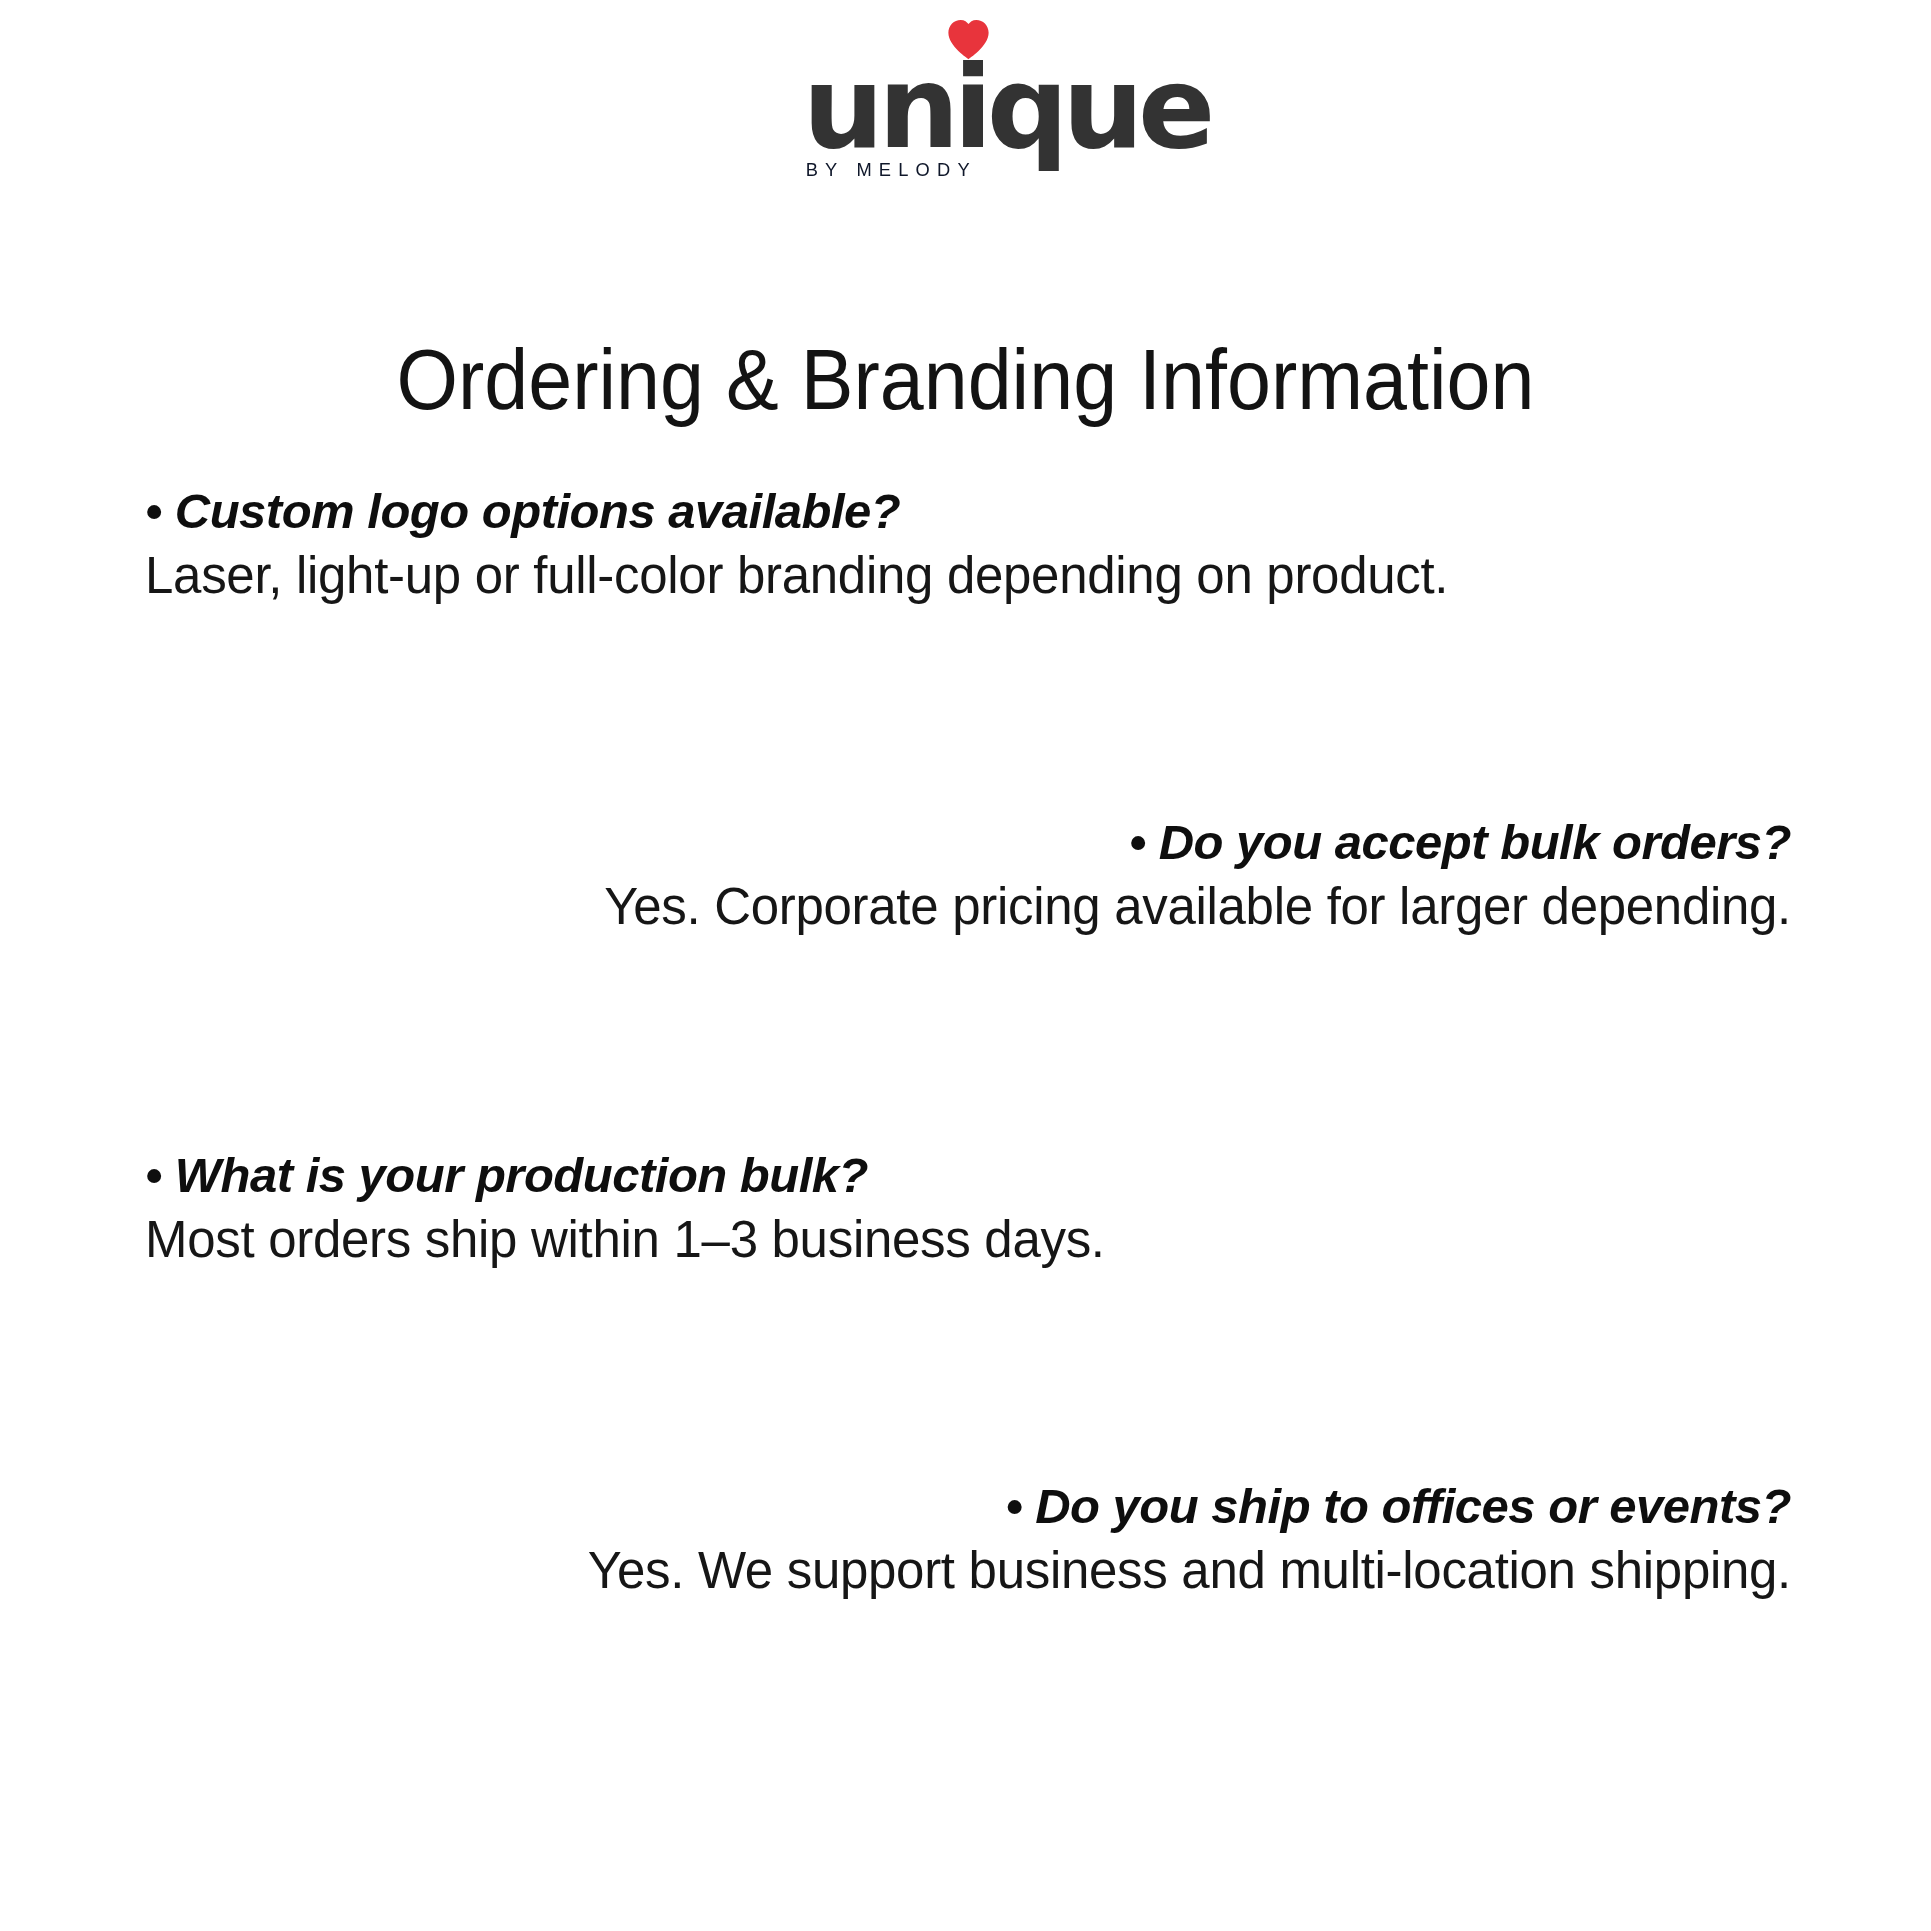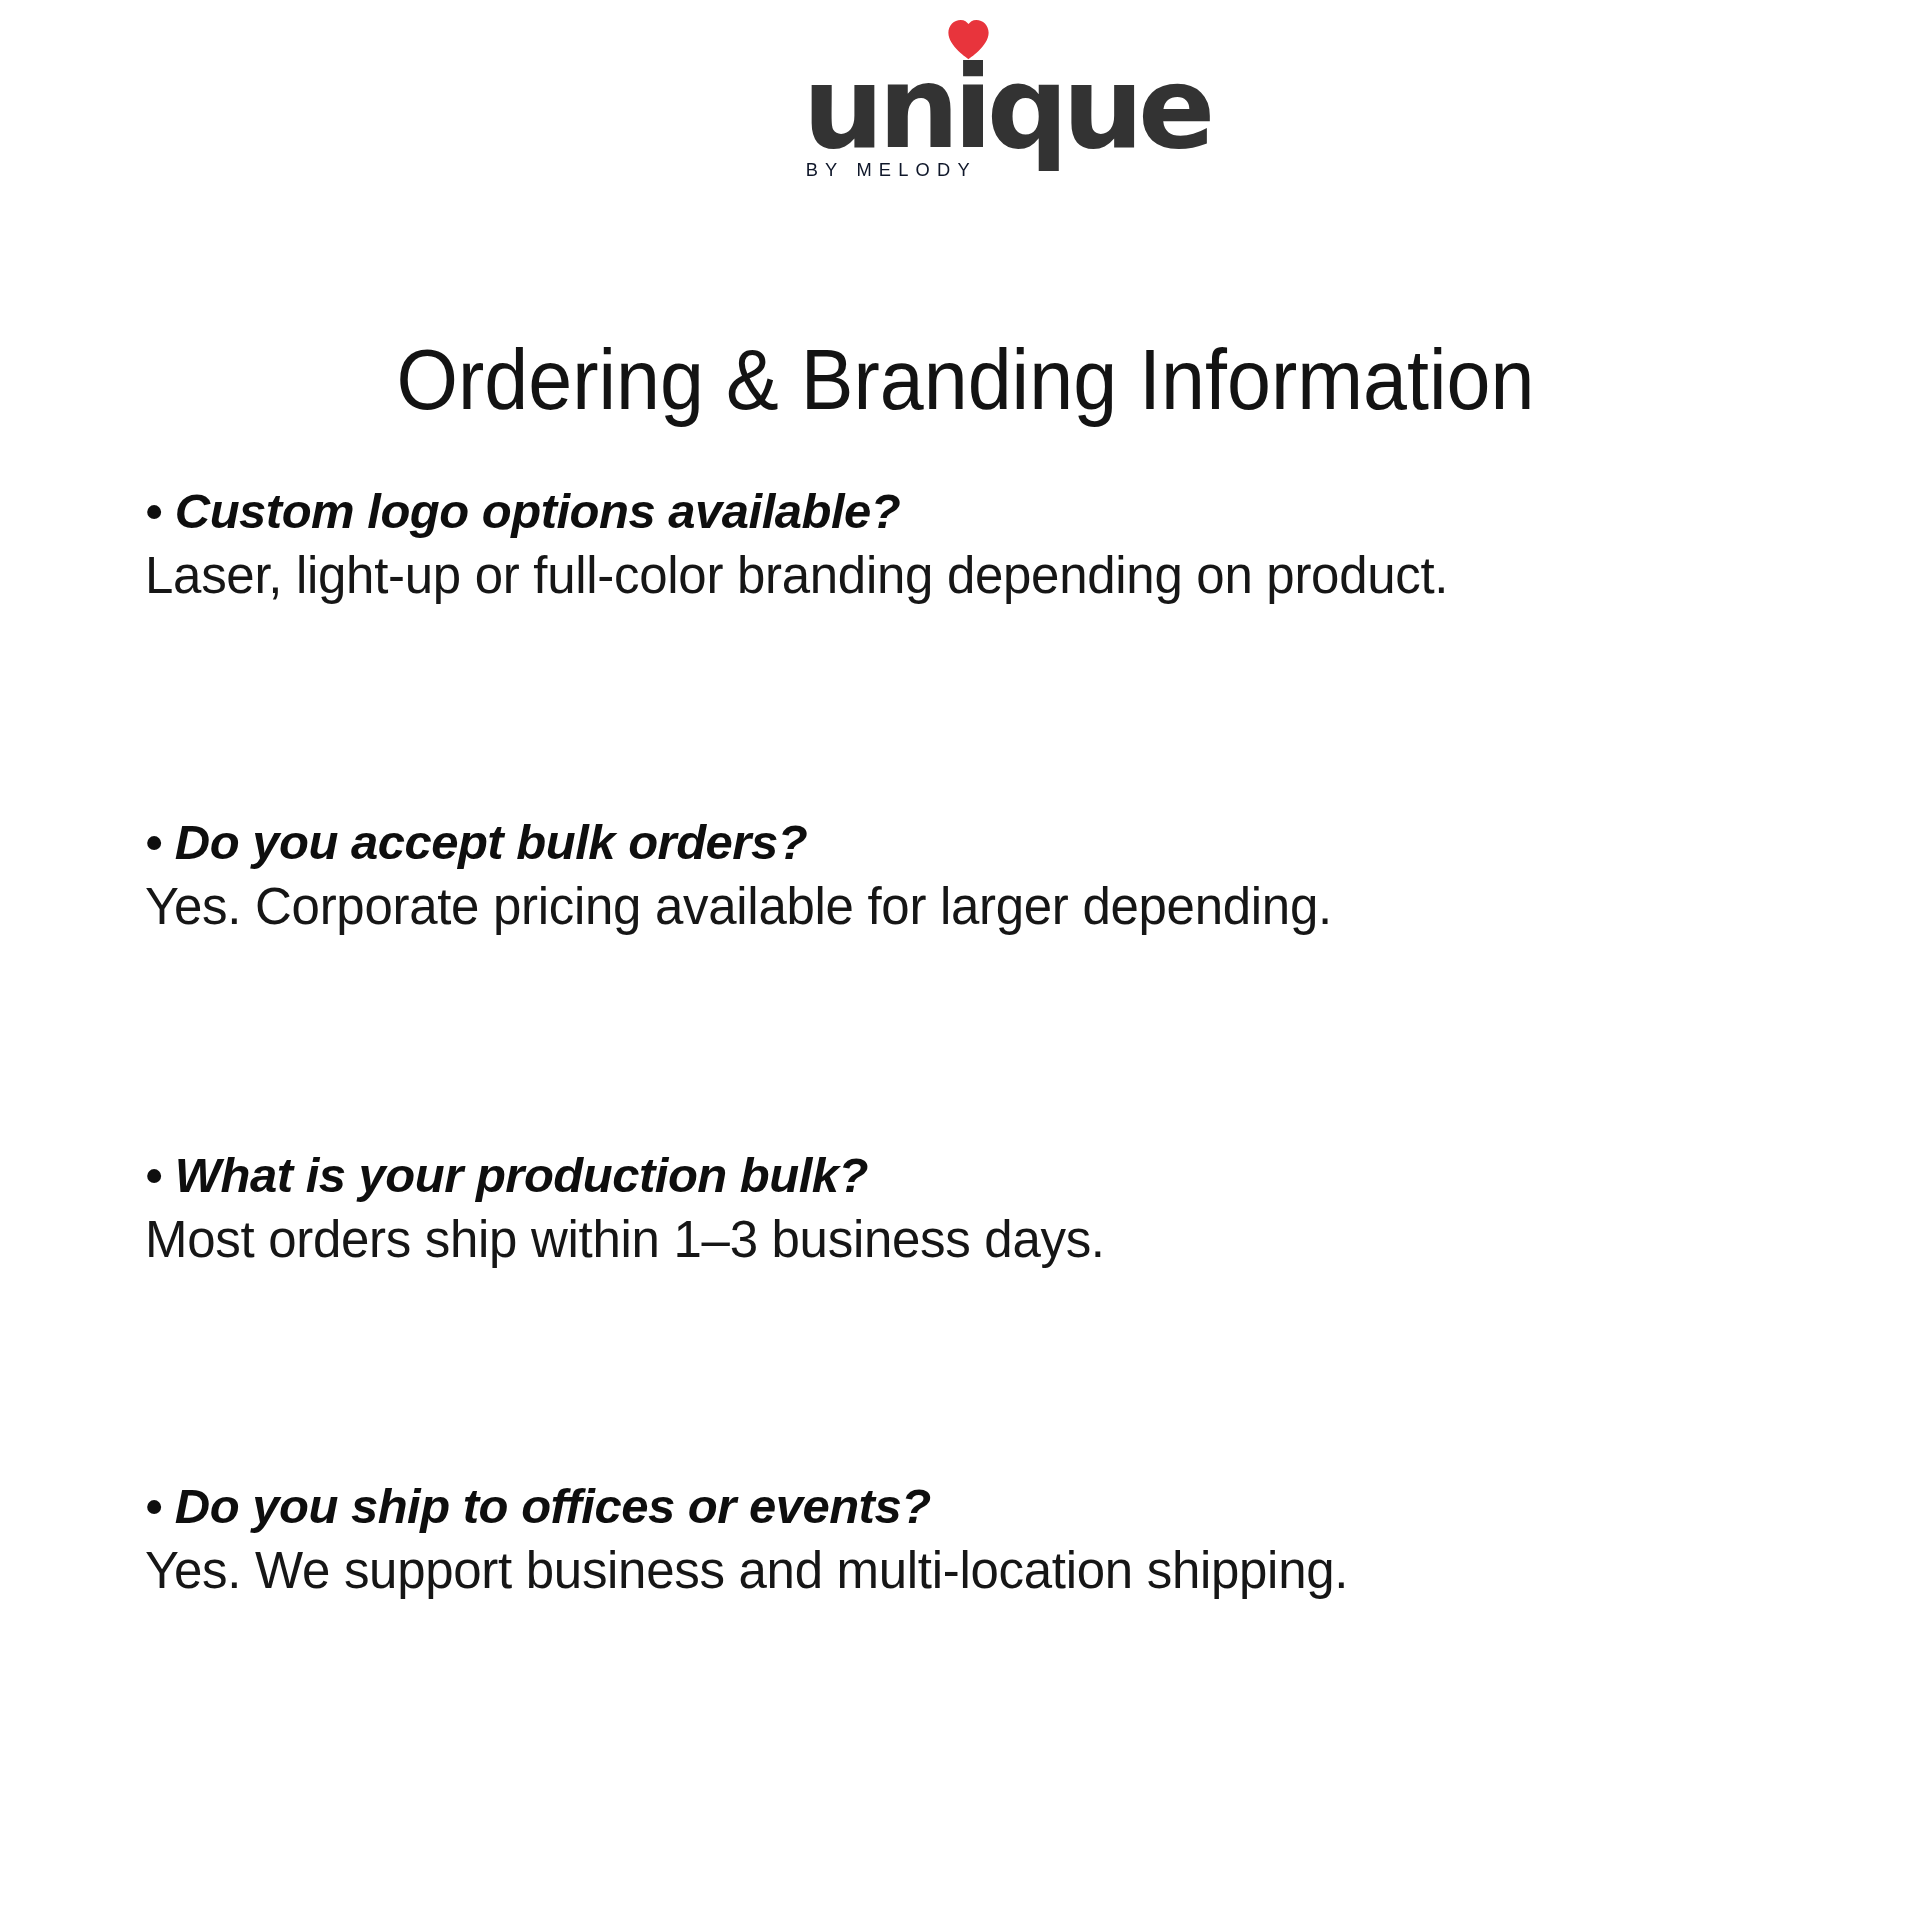--- a/index.html
+++ b/index.html
@@ -86,21 +86,21 @@
 
   
   .faq-list {
     position: absolute;
     top: 480px;
     left: 145px;
     width: 1646px;
   }
   .faq-item { margin-bottom: 0; }
   .faq-item.align-left  { text-align: left; }
-  .faq-item.align-right { text-align: left; }
+  .faq-item.align-right { text-align: right; }
 
   .faq-q {
     font-family: "Liberation Sans", sans-serif;
     font-weight: 700;
     font-style: italic;
     font-size: 49px;
     line-height: 62px;
     letter-spacing: -0.5px;
     color: #0e0e0e;
     white-space: nowrap;

